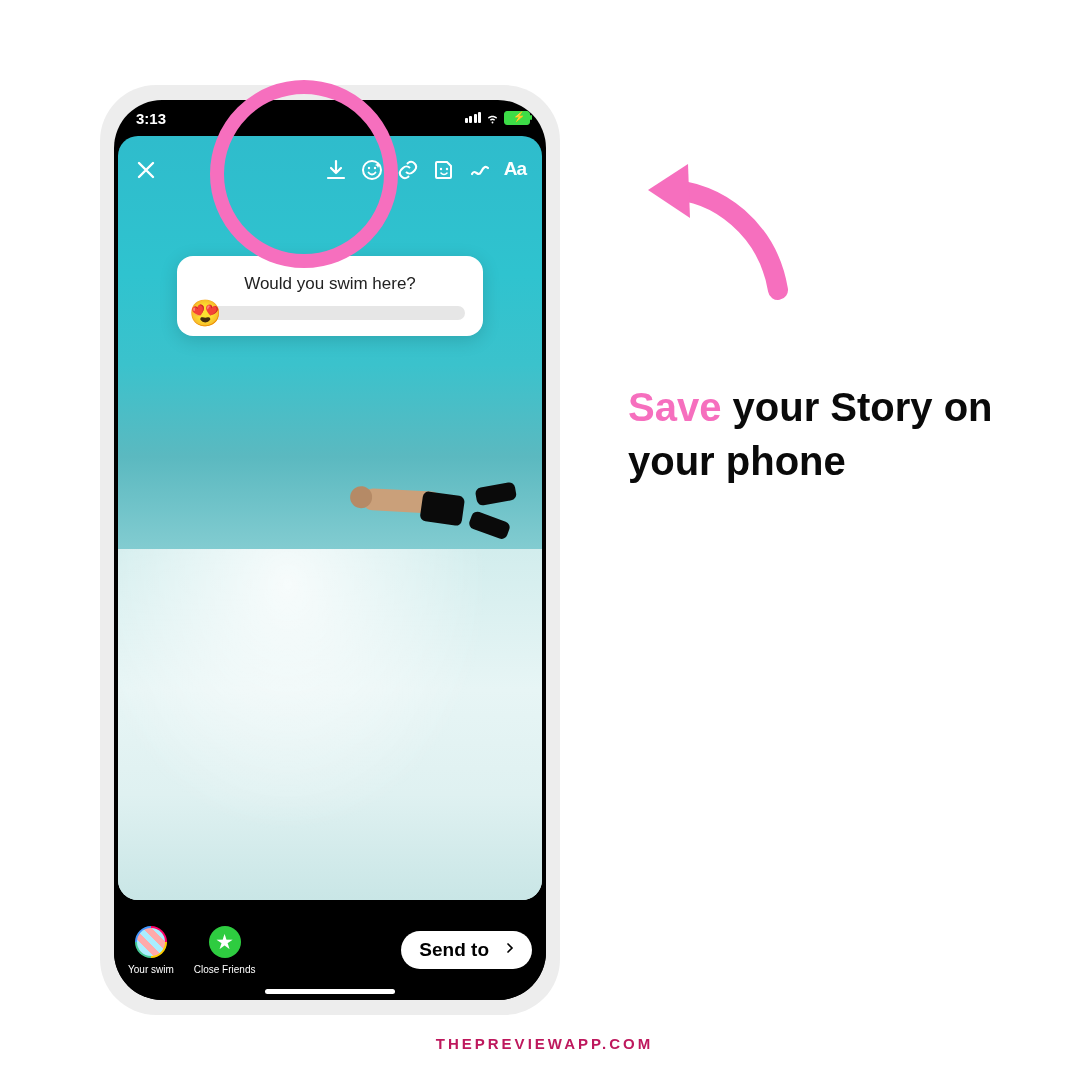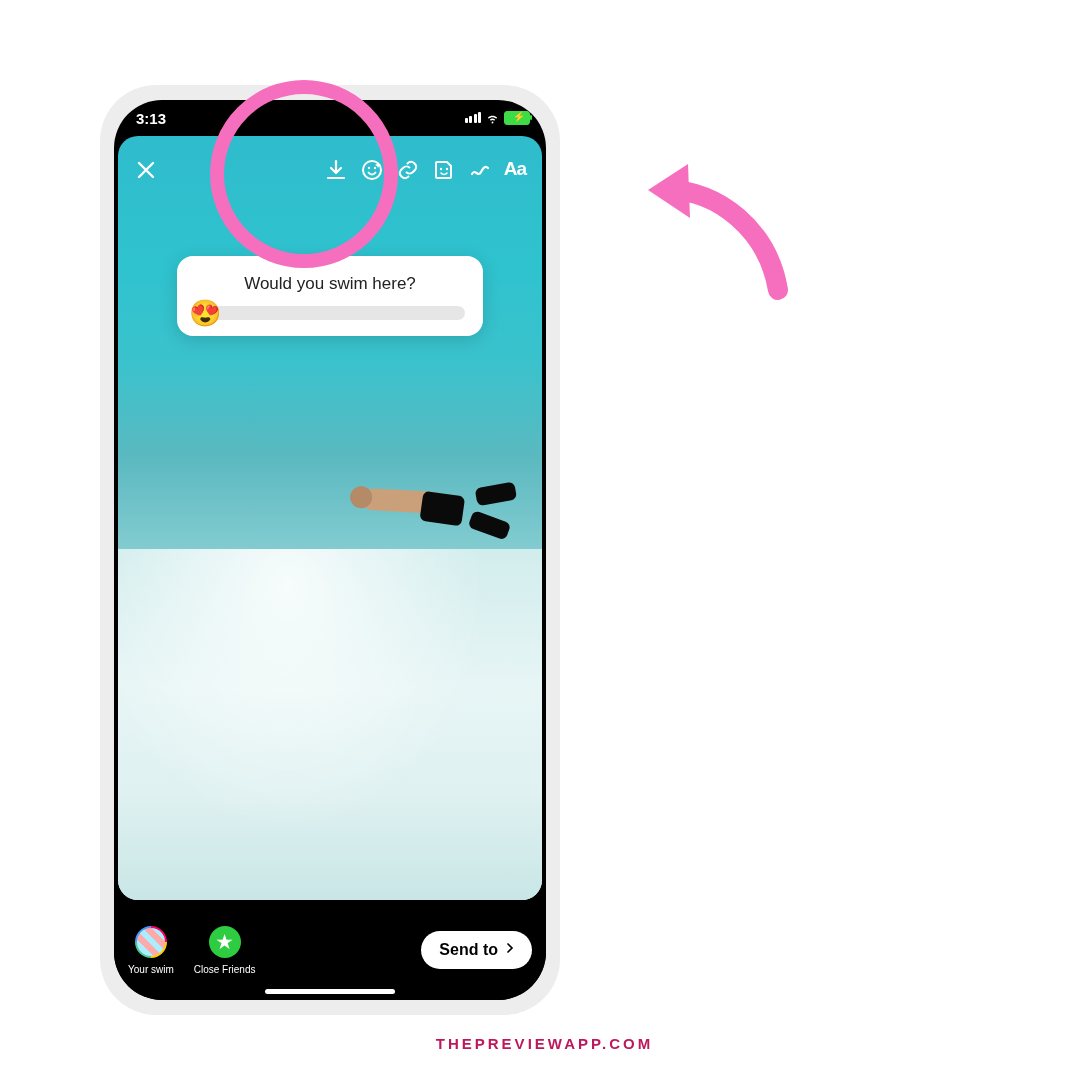--- a/index.html
+++ b/index.html
@@ -44,21 +44,21 @@
   .poll-track{position:relative;height:14px;background:#e6e6e6;border-radius:8px;}
   .poll-emoji{position:absolute;left:-6px;top:-8px;font-size:26px;}
   
   .bottom{position:absolute;left:0;right:0;bottom:0;height:100px;background:#000;display:flex;align-items:center;padding:0 14px;}
   .dest{display:flex;flex-direction:column;align-items:center;margin-right:20px;}
   .dest .ring{width:32px;height:32px;border-radius:50%;display:flex;align-items:center;justify-content:center;margin-bottom:6px;}
   .dest .lbl{color:#fff;font-size:10px;}
   .ring-multi{background:conic-gradient(#f06 0 25%,#fc0 0 50%,#4c9 0 75%,#49f 0 100%);position:relative;}
   .ring-multi:after{content:"";position:absolute;inset:2px;background:repeating-linear-gradient(45deg,#faa 0 6px,#aef 6px 12px);border-radius:50%;}
   .ring-green{background:#2ecc40;color:#fff;font-size:18px;font-weight:700;}
-  .sendto{margin-left:auto;background:#fff;color:#000;border-radius:22px;height:38px;padding:0 14px 0 18px;display:flex;align-items:center;font-size:16px;font-weight:600;gap:4px;}
+  .sendto{margin-left:auto;background:#fff;color:#000;border-radius:22px;height:38px;padding:0 14px 0 18px;display:flex;align-items:center;font-size:19px;font-weight:600;gap:13px;}
   .home-ind{position:absolute;bottom:6px;left:50%;transform:translateX(-50%);width:130px;height:5px;background:#fff;border-radius:3px;}
   
   .highlight{position:absolute;left:210px;top:80px;width:160px;height:160px;border:14px solid #f66fbe;border-radius:50%;z-index:50;pointer-events:none;}
   
   .arrow{position:absolute;left:628px;top:140px;width:180px;height:180px;}
   .callout{position:absolute;left:628px;top:380px;font-size:40px;font-weight:800;line-height:1.35;color:#0a0a0a;max-width:380px;}
   .callout .pink{color:#f66fbe;}
   
   .wm{position:absolute;left:0;right:0;bottom:28px;text-align:center;color:#be185d;font-size:15px;letter-spacing:3px;font-weight:700;}
 </style>
@@ -174,15 +174,18 @@
 
   <div class="highlight"></div>
 
   <div class="arrow">
     <svg viewBox="0 0 180 180" width="180" height="180">
       <path d="M150 150 C 140 90, 90 50, 40 50" stroke="#f66fbe" stroke-width="20" fill="none" stroke-linecap="round"></path>
       <path d="M20 50 L60 24 L62 78 Z" fill="#f66fbe"></path>
     </svg>
   </div>
 
+  <div class="callout">
+    <span class="pink">Save</span><span> your Story on your phone</span>
+  </div>
 
   <div class="wm">THEPREVIEWAPP.COM</div>
 </div>
 
 </body></html>

